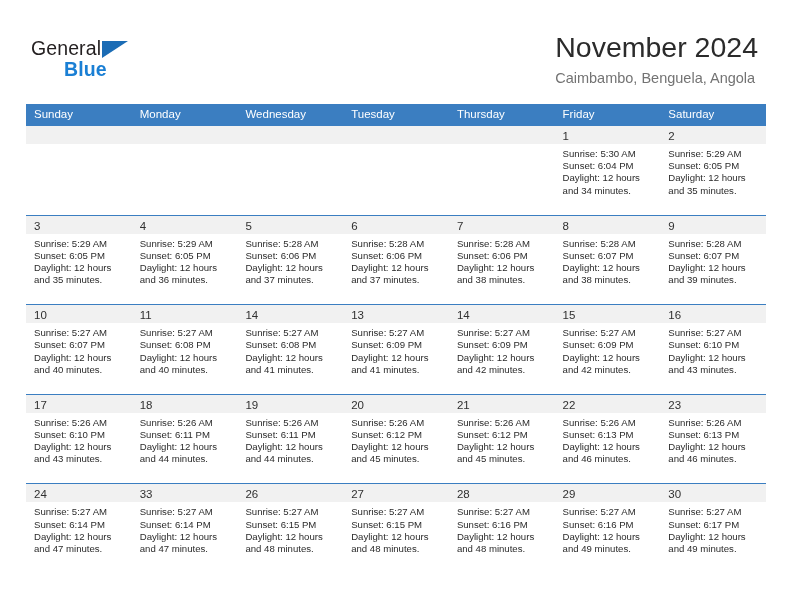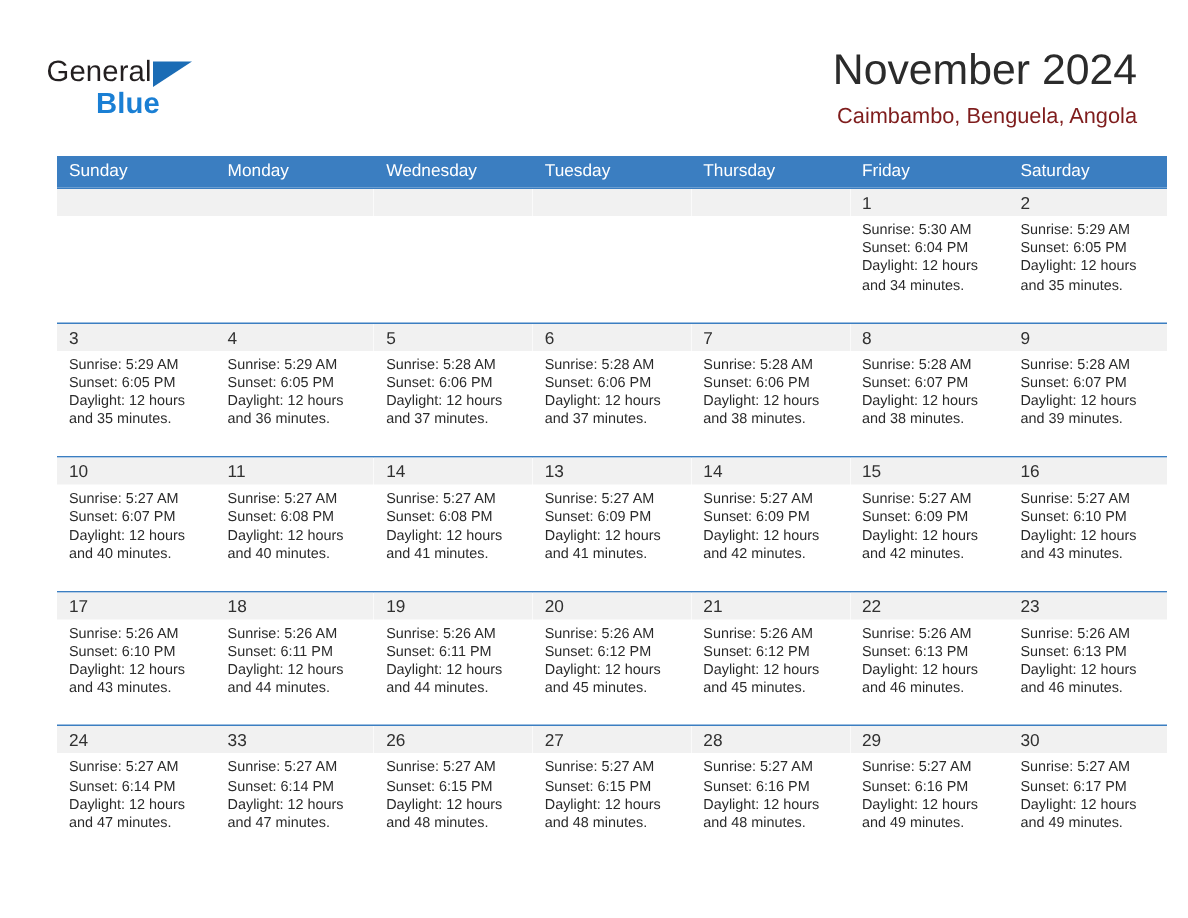--- a/index.html
+++ b/index.html
@@ -64,45 +64,43 @@
     letter-spacing: 0.1px;
     color: #1a7fd4;
     font-family: "Liberation Sans", sans-serif;
     font-weight: bold;
   }
 
   .title-block {
     position: absolute;
     right: 34px;
     top: 30px;
-    text-align: right;
   }
   .month-title {
     font-size: 28.5px;
     font-weight: normal;
     color: #2b2b2b;
     line-height: 34px;
     white-space: nowrap;
   }
   .location {
     margin-top: 5px;
     font-size: 14.5px;
     font-weight: normal;
-    color: #7f1d1d;
+    color: #737373;
     line-height: 18px;
     white-space: nowrap;
   }
 
   
   .calendar {
     position: absolute;
     left: 26px;
     top: 104px;
     width: 740px;
-    margin-left: 12px;
   }
 
   .dow-row {
     display: flex;
     width: 740px;
     height: 21px;
     background: #3b7ec1;
   }
   .dow-cell {
     flex: 1 1 0;

